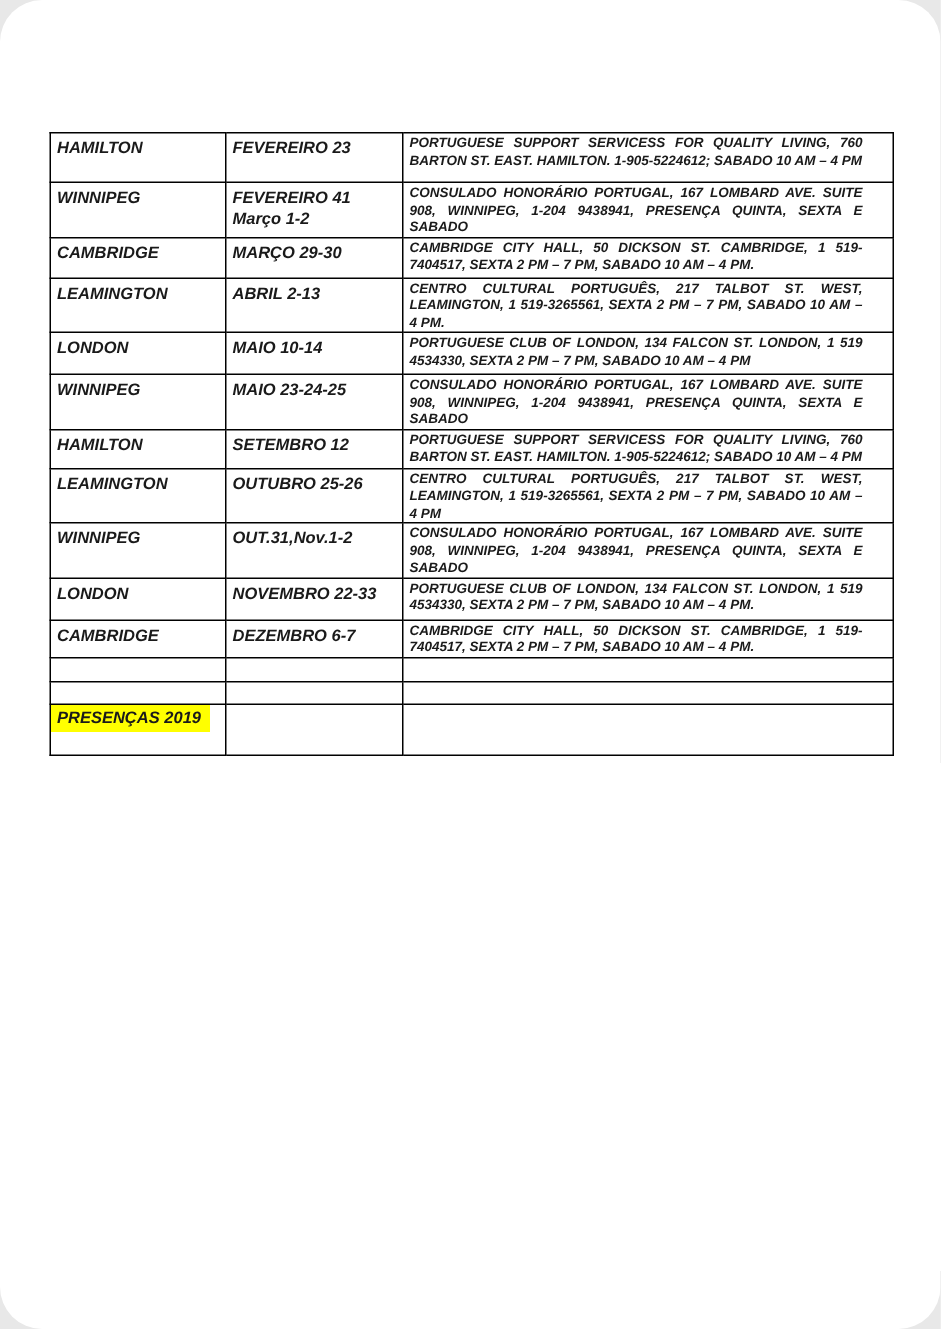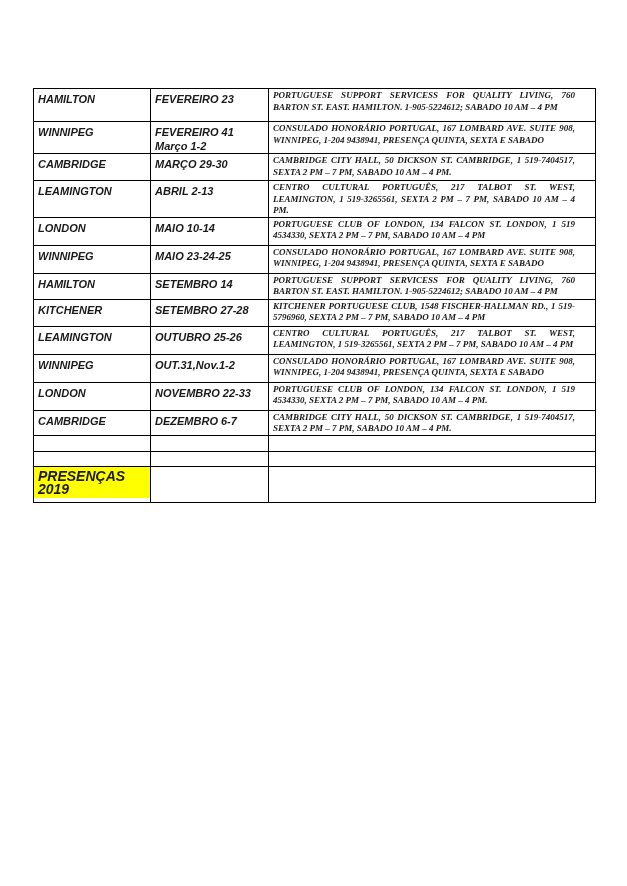--- a/index.html
+++ b/index.html
@@ -9,20 +9,21 @@
   }
   .page {
     position: relative;
     width: 627px;
     height: 886px;
     margin: 0 auto;
     background: #ffffff;
     color: #1a1a1a;
     font-family: "Liberation Sans", sans-serif;
     overflow: hidden;
+    border-radius: 28px;
   }
   table.schedule {
     position: absolute;
     left: 33px;
     top: 88px;
     width: 563px;
     border-collapse: collapse;
     table-layout: fixed;
   }
   table.schedule td {
@@ -32,21 +33,21 @@
   }
   td.c1, td.c2 {
     font-family: "Liberation Sans", sans-serif;
     font-style: italic;
     font-weight: bold;
     font-size: 11px;
     line-height: 14px;
     padding: 3px 4px 0 4px;
   }
   td.c3 {
-    font-family: Liberation Serif, serif;
+    font-family: Liberation Sans, sans-serif;
     font-style: italic;
     font-weight: bold;
     font-size: 9px;
     line-height: 11.5px;
     text-align: justify;
     padding: 1px 20px 0 4px;
   }
   
   tr.r1  { height: 33px; }
   tr.r2  { height: 31px; }
@@ -66,21 +67,21 @@
   td.title-cell {
     vertical-align: bottom;
     padding: 0 0 4px 0;
   }
   span.hl {
     display: inline-block;
     background: #FFFF00;
     padding: 3px 6px 2px 4px;
     font-style: italic;
     font-weight: bold;
-    font-size: 14px;
+    font-size: 11px;
     line-height: 13px;
   }
   .date-line2 { display: block; }
 </style>
 </head>
 <body>
 
 <div class="page">
   <table class="schedule">
     <colgroup>
@@ -114,27 +115,22 @@
           <td class="c2"><span>MAIO 10-14</span></td>
           <td class="c3">PORTUGUESE CLUB OF LONDON, 134 FALCON ST. LONDON, 1 519 4534330, SEXTA 2 PM – 7 PM, SABADO 10 AM – 4 PM</td>
         </tr>
         <tr class="r6">
           <td class="c1"><span>WINNIPEG</span></td>
           <td class="c2"><span>MAIO 23-24-25</span></td>
           <td class="c3">CONSULADO HONORÁRIO PORTUGAL, 167 LOMBARD AVE. SUITE 908, WINNIPEG, 1-204 9438941, PRESENÇA QUINTA, SEXTA E SABADO</td>
         </tr>
         <tr class="r7">
           <td class="c1"><span>HAMILTON</span></td>
-          <td class="c2"><span>SETEMBRO 14</span></td>
+          <td class="c2"><span>SETEMBRO 12</span></td>
           <td class="c3">PORTUGUESE SUPPORT SERVICESS FOR QUALITY LIVING, 760 BARTON ST. EAST. HAMILTON. 1-905-5224612; SABADO 10 AM – 4 PM</td>
-        </tr>
-        <tr class="r8">
-          <td class="c1"><span>KITCHENER</span></td>
-          <td class="c2"><span>SETEMBRO 27-28</span></td>
-          <td class="c3">KITCHENER PORTUGUESE CLUB, 1548 FISCHER-HALLMAN RD., 1 519-5796960, SEXTA 2 PM – 7 PM, SABADO 10 AM – 4 PM</td>
         </tr>
         <tr class="r9">
           <td class="c1"><span>LEAMINGTON</span></td>
           <td class="c2"><span>OUTUBRO 25-26</span></td>
           <td class="c3">CENTRO CULTURAL PORTUGUÊS, 217 TALBOT ST. WEST, LEAMINGTON, 1 519-3265561, SEXTA 2 PM – 7 PM, SABADO 10 AM – 4 PM</td>
         </tr>
         <tr class="r10">
           <td class="c1"><span>WINNIPEG</span></td>
           <td class="c2"><span>OUT.31,Nov.1-2</span></td>
           <td class="c3">CONSULADO HONORÁRIO PORTUGAL, 167 LOMBARD AVE. SUITE 908, WINNIPEG, 1-204 9438941, PRESENÇA QUINTA, SEXTA E SABADO</td>

